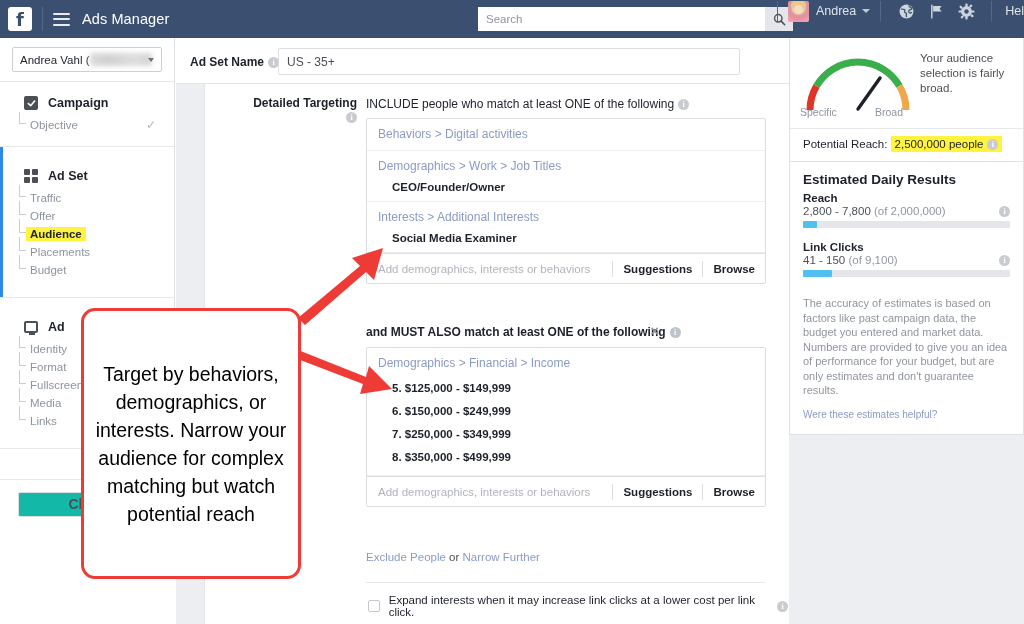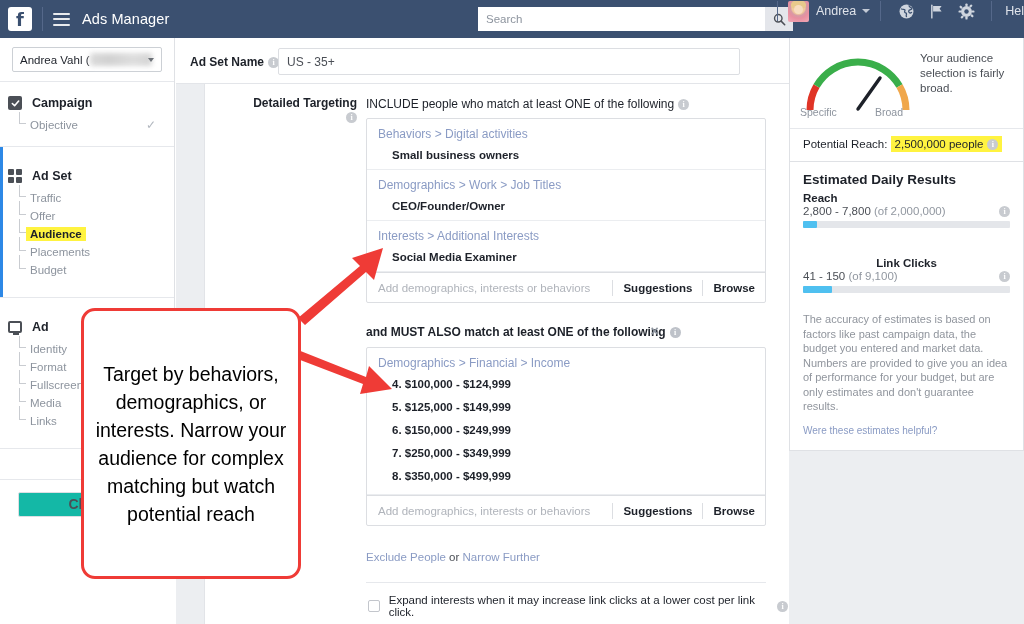--- a/index.html
+++ b/index.html
@@ -64,21 +64,21 @@
   }
   .acctbtn .blurred {
     display:inline-block; width:62px; height:13px; margin-left:1px; border-radius:2px;
     background:linear-gradient(90deg,#d9d9d9,#cfcfcf 30%,#dcdcdc 70%,#d2d2d2);
     filter: blur(2.4px); opacity:.95;
   }
   .acctbtn .acaret { position:absolute; right:7px; width:0;height:0;border-left:3.5px solid transparent;border-right:3.5px solid transparent;border-top:4px solid #6d7278;}
 
   .navsec { position:relative; padding:14px 0 12px 0; border-bottom:1px solid #e6e8ec; }
   .navsec.active:before { content:""; position:absolute; left:0; top:0; bottom:0; width:3px; background:#2d88e6; }
-  .navhead { display:flex; align-items:center; padding-left:8px; margin-bottom:6px; }
+  .navhead { display:flex; align-items:center; padding-left:24px; margin-bottom:6px; }
   .navhead .label { font-size:12.5px; font-weight:bold; color:#1d2129; margin-left:10px; }
   .icon-sq { width:14px; height:14px; background:#4b4f56; border-radius:2px; display:flex; align-items:center; justify-content:center; }
   .icon-sq svg { display:block; }
   .icon-grid { width:14px; height:14px; display:grid; grid-template-columns:6px 6px; grid-template-rows:6px 6px; gap:2px; }
   .icon-grid i { background:#4b4f56; border-radius:1px; display:block; }
   .icon-monitor { width:14px; height:12px; border:2px solid #4b4f56; border-radius:2px; position:relative; }
   .icon-monitor:after { content:""; position:absolute; left:3px; bottom:-4px; width:6px; height:2px; background:#4b4f56; }
 
   .subitem { position:relative; height:18px; display:flex; align-items:center; padding-left:28px; font-size:11.5px; color:#8d949e; cursor:pointer; }
   .subitem .tick { position:absolute; left:19px; top:-6px; width:7px; height:14px; border-left:1px solid #c9ccd1; border-bottom:1px solid #c9ccd1; }
@@ -339,21 +339,20 @@
       <span>Detailed Targeting</span><span class="infoicon">i</span>
     </div>
 
     <div class="sectiontitle" style="top:12px;">
       <span>INCLUDE people who match at least ONE of the following</span><span class="infoicon">i</span>
     </div>
 
     <div class="tbox" style="top:33px;">
       <div class="trow">
         <div class="tpath">Behaviors &gt; Digital activities</div>
-        <div class="tval">Small business owners</div>
       </div>
       <div class="trow">
         <div class="tpath">Demographics &gt; Work &gt; Job Titles</div>
         <div class="tval">CEO/Founder/Owner</div>
       </div>
       <div class="trow">
         <div class="tpath">Interests &gt; Additional Interests</div>
         <div class="tval">Social Media Examiner</div>
       </div>
       <div class="tinput">
@@ -366,21 +365,20 @@
     </div>
 
     <div class="musthead" style="top:240px;">
       <span>and MUST ALSO match at least ONE of the following</span><span class="infoicon gray2">i</span>
       <span class="closex">×</span>
     </div>
 
     <div class="tbox" style="top:262px;">
       <div class="trow" style="padding-bottom:12px;">
         <div class="tpath">Demographics &gt; Financial &gt; Income</div>
-        <div class="tval">4. $100,000 - $124,999</div>
         <div class="tval" style="margin-top:11px;">5. $125,000 - $149,999</div>
         <div class="tval" style="margin-top:11px;">6. $150,000 - $249,999</div>
         <div class="tval" style="margin-top:11px;">7. $250,000 - $349,999</div>
         <div class="tval" style="margin-top:11px;">8. $350,000 - $499,999</div>
       </div>
       <div class="tinput">
         <div class="ph">Add demographics, interests or behaviors</div>
         <div class="sep2"></div>
         <div class="act">Suggestions</div>
         <div class="sep2"></div>
@@ -426,21 +424,21 @@
       <div class="metriclbl">Reach</div>
       <div class="metricval">
         <span>2,800 - 7,800</span>
         <span class="of">(of 2,000,000)</span>
         <span class="ic infoicon">i</span>
       </div>
       <div class="bar">
           <i style="width:7%"></i>
         </div>
 
-      <div class="metriclbl" style="margin-top:29px;text-align:center;">Link Clicks</div>
+      <div class="metriclbl" style="margin-top:13px;">Link Clicks</div>
       <div class="metricval">
         <span>41 - 150</span>
         <span class="of">(of 9,100)</span>
         <span class="ic infoicon">i</span>
       </div>
       <div class="bar">
           <i style="width:14%"></i>
         </div>
 
       <div class="disclaim">The accuracy of estimates is based on factors like past campaign data, the budget you entered and market data. Numbers are provided to give you an idea of performance for your budget, but are only estimates and don't guarantee results.</div>

